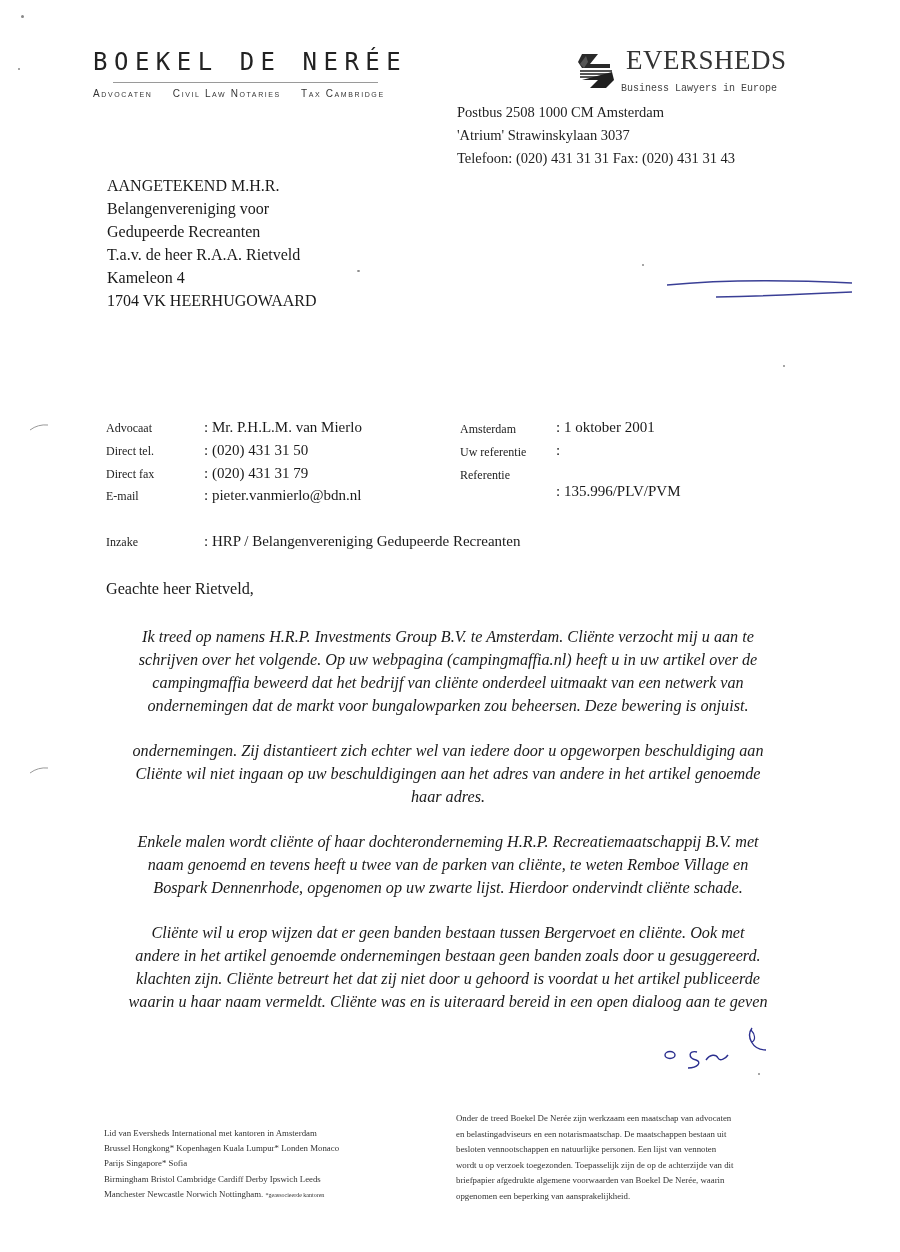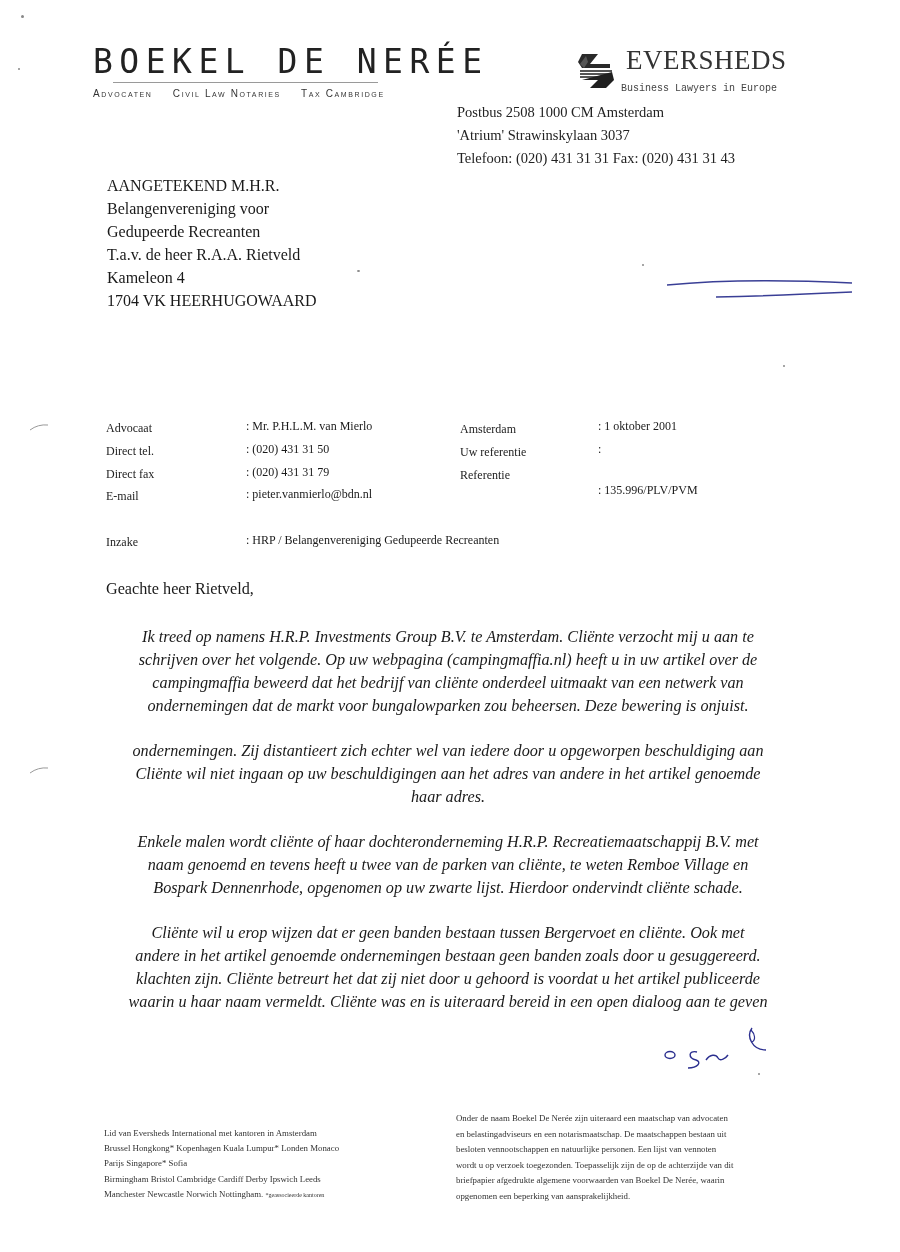--- a/index.html
+++ b/index.html
@@ -1,39 +1,39 @@
 <!DOCTYPE html>
 <html><head>
 <meta charset="utf-8">
 <style>
   html, body { margin: 0; padding: 0; background: #ffffff; }
   body { width: 900px; height: 1252px; position: relative; overflow: hidden; color: #1a1a1a; font-family: "Liberation Serif", serif; }
   .abs { position: absolute; }
 
   
-  .bdn-name { left: 93px; top: 42px; font-family: "DejaVu Sans Mono", monospace; font-size: 33px; letter-spacing: 6.5px; color: #222; white-space: nowrap; line-height: 40px; }
+  .bdn-name { left: 93px; top: 42px; font-family: "DejaVu Sans Mono", monospace; font-size: 24px; letter-spacing: 6.5px; color: #222; white-space: nowrap; line-height: 40px; }
   .bdn-rule { left: 113px; top: 82px; width: 265px; height: 1px; background: #9a9a9a; }
   .bdn-sub { left: 93px; top: 88px; font-family: "Liberation Sans", sans-serif; font-size: 10px; letter-spacing: 1.6px; color: #333; white-space: nowrap; font-variant: small-caps; }
   .bdn-sub span { margin-right: 16px; }
 
   
   .ev-logo { left: 576px; top: 50px; width: 40px; height: 40px; }
   .ev-name { left: 626px; top: 44px; font-size: 27px; color: #333; letter-spacing: 0.5px; white-space: nowrap; line-height: 32px; }
   .ev-tag { left: 621px; top: 83px; font-size: 10px; color: #444; white-space: nowrap; font-family: Liberation Mono, monospace; }
   .ev-addr { left: 457px; top: 101px; font-size: 14.5px; line-height: 23px; color: #222; white-space: nowrap; }
 
   
   .addr { left: 107px; top: 174px; font-size: 16px; line-height: 23px; color: #1a1a1a; white-space: nowrap; }
 
   
   .pen { left: 0; top: 0; width: 900px; height: 1252px; pointer-events: none; }
 
   
   .meta-label { font-size: 12px; color: #222; white-space: nowrap; }
-  .meta-value { font-size: 12px; color: #1a1a1a; white-space: nowrap; margin-left: 42px; }
+  .meta-value { font-size: 15px; color: #1a1a1a; white-space: nowrap; }
 
   
   .salutation { left: 106px; top: 580px; font-size: 16.2px; white-space: nowrap; text-align: right; }
   .para { left: 103px; width: 690px; font-size: 16.2px; line-height: 23px; color: #1a1a1a; text-align: center; font-style: italic; }
   .para .ln { display: block; white-space: nowrap; }
 
   
   .foot-left { left: 104px; top: 1126px; font-size: 8.8px; line-height: 15.2px; color: #333; white-space: nowrap; }
   .foot-left .tiny { font-size: 6px; }
   .foot-right { left: 456px; top: 1111px; font-size: 8.8px; line-height: 15.6px; color: #333; white-space: nowrap; }
@@ -143,19 +143,19 @@
 </div>
 
 <div class="abs foot-left">
   <div>Lid van Eversheds International met kantoren in Amsterdam</div>
   <div>Brussel Hongkong* Kopenhagen Kuala Lumpur* Londen Monaco</div>
   <div>Parijs Singapore* Sofia</div>
   <div>Birmingham Bristol Cambridge Cardiff Derby Ipswich Leeds</div>
   <div><span>Manchester Newcastle Norwich Nottingham.</span> <span class="tiny">*geassocieerde kantoren</span></div>
 </div>
 <div class="abs foot-right">
-  <div>Onder de naam Boekel De Nerée zijn uiteraard een maatschap van advocaten</div>
+  <div>Onder de treed Boekel De Nerée zijn werkzaam een maatschap van advocaten</div>
   <div>en belastingadviseurs en een notarismaatschap. De maatschappen bestaan uit</div>
   <div>besloten vennootschappen en natuurlijke personen. Een lijst van vennoten</div>
   <div>wordt u op verzoek toegezonden. Toepasselijk zijn de op de achterzijde van dit</div>
   <div>briefpapier afgedrukte algemene voorwaarden van Boekel De Nerée, waarin</div>
   <div>opgenomen een beperking van aansprakelijkheid.</div>
 </div>
 
 </body></html>

